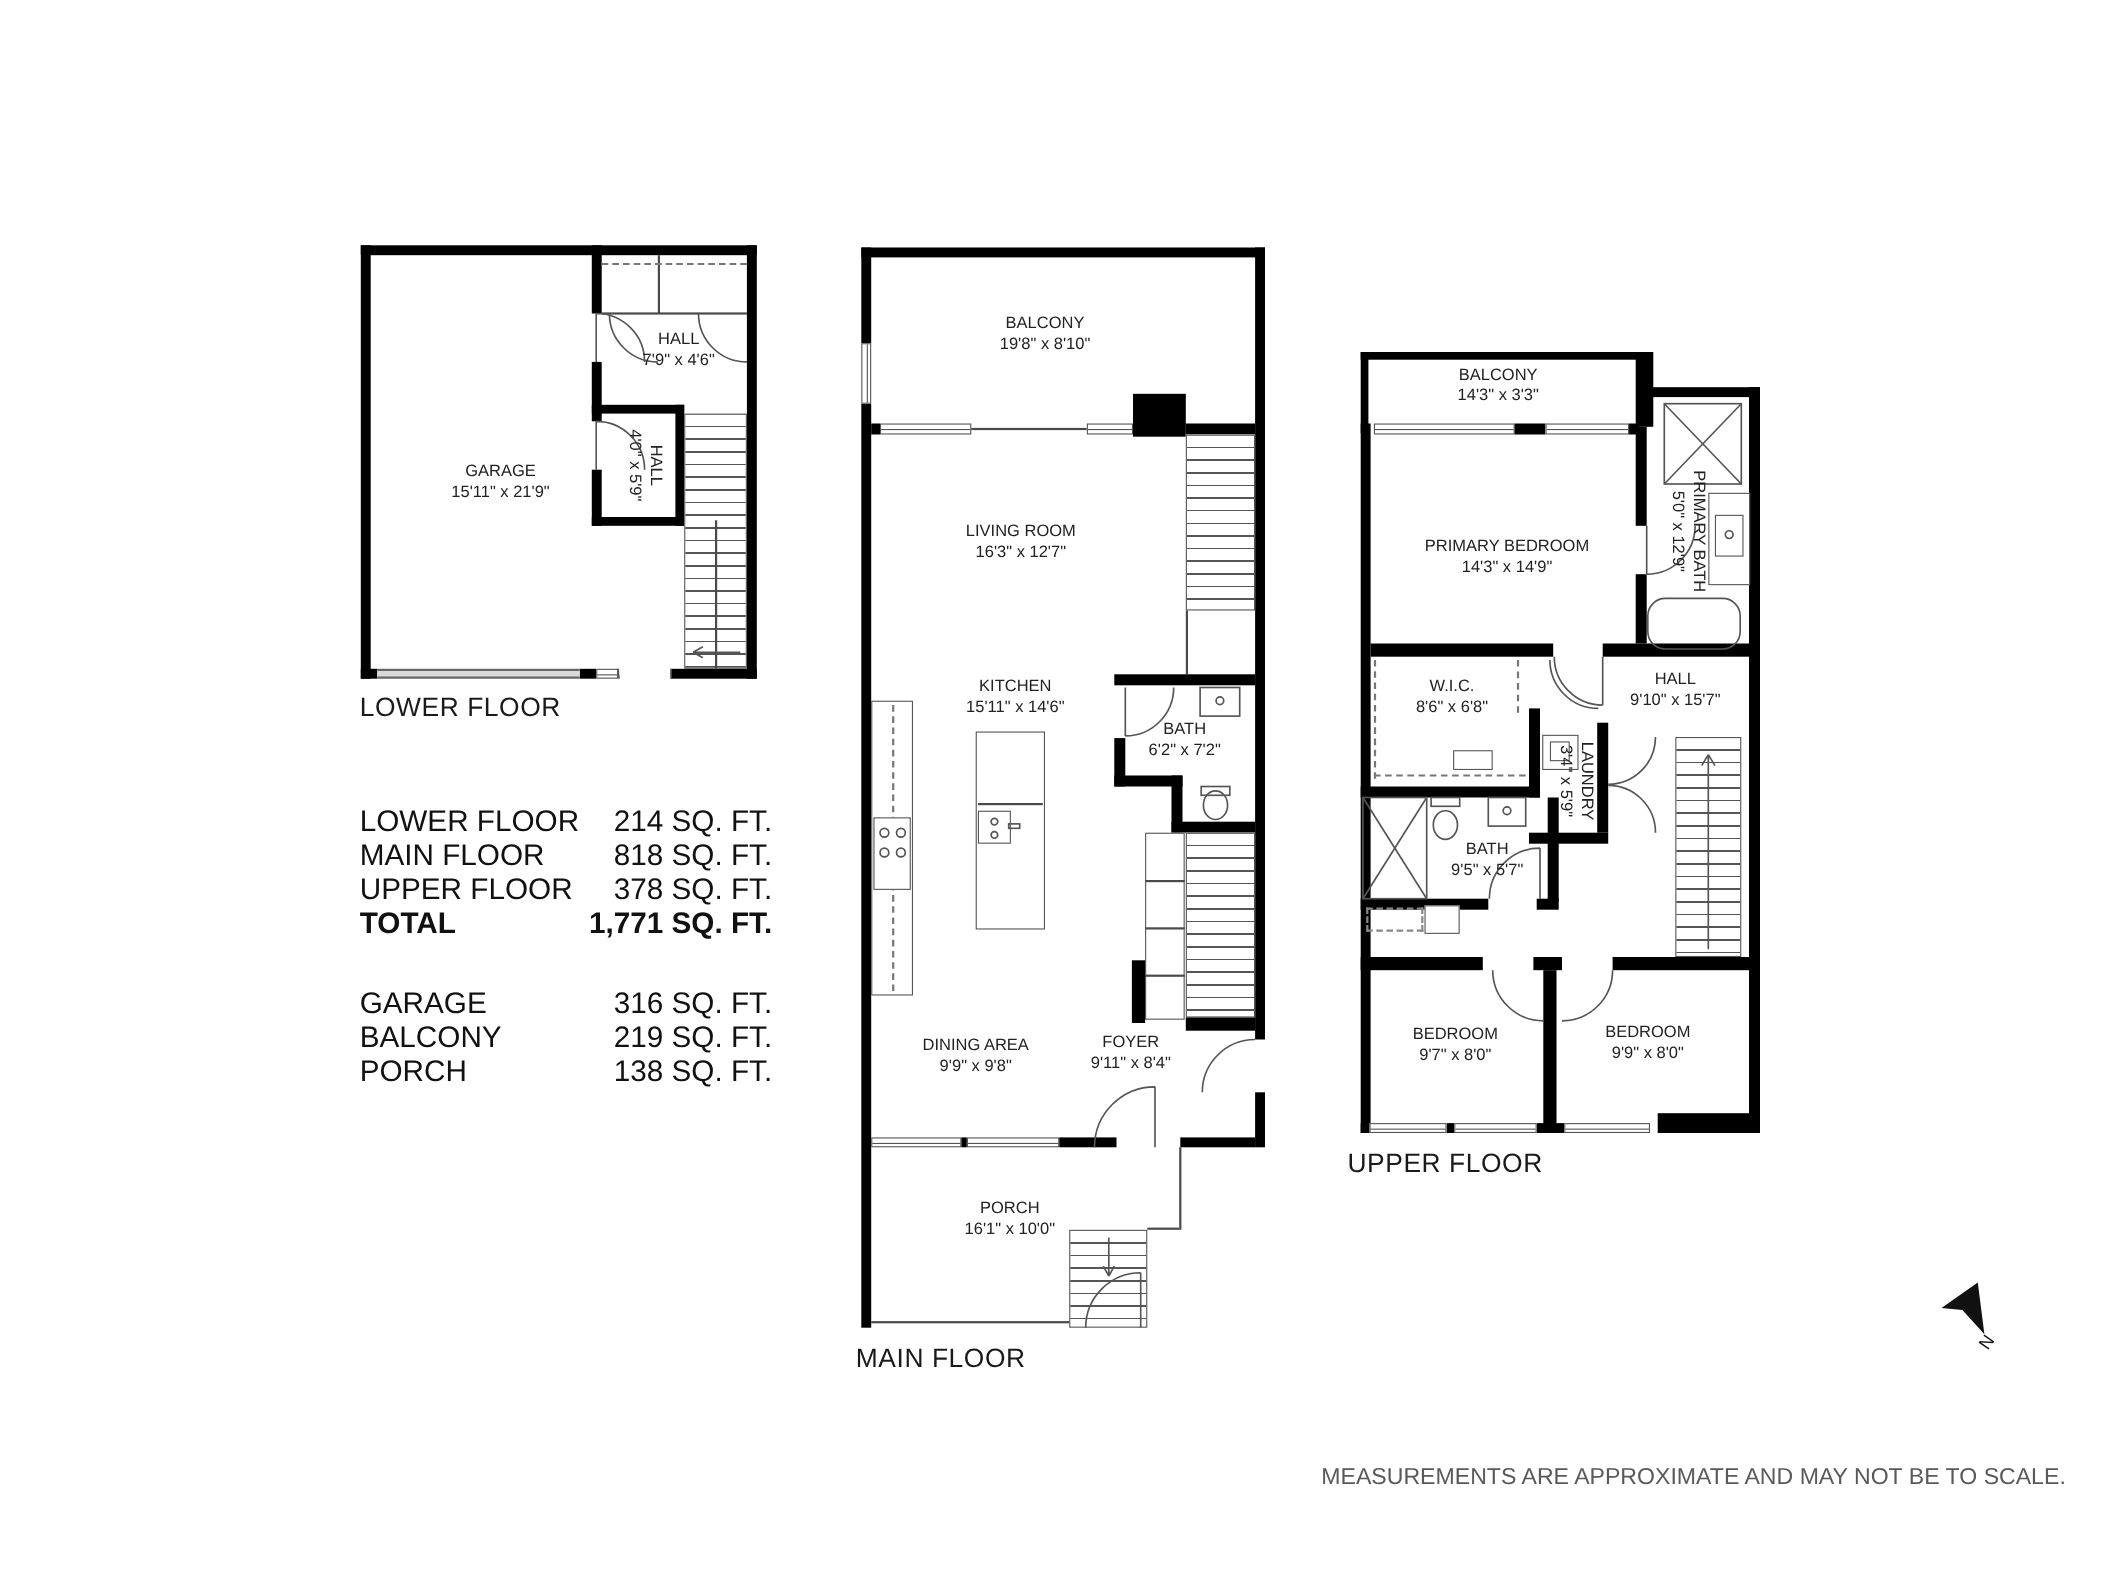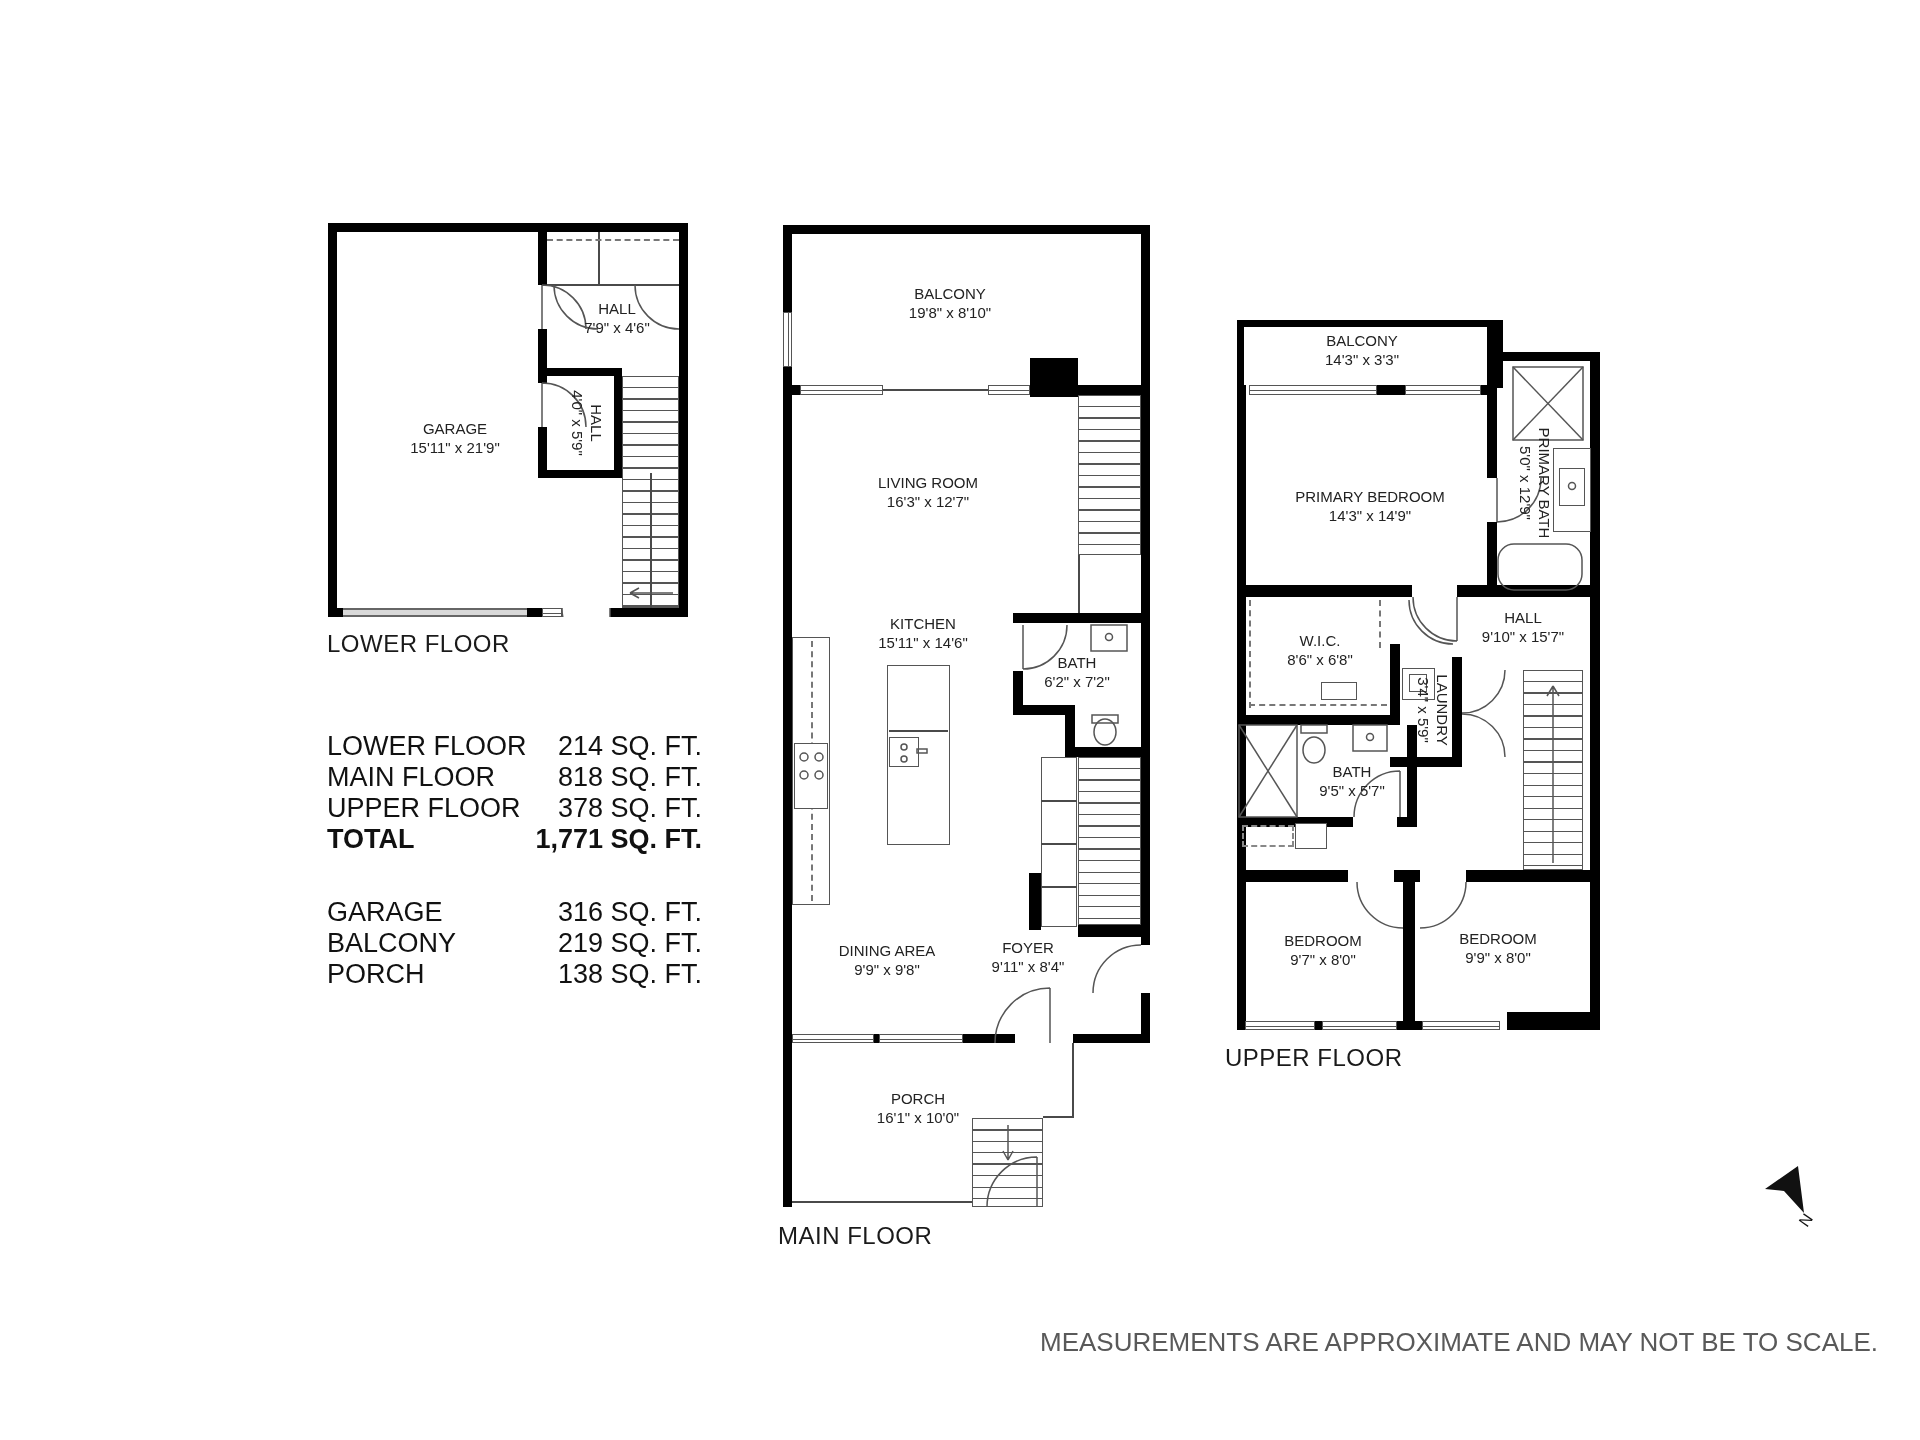--- a/index.html
+++ b/index.html
@@ -24,21 +24,21 @@
   .room-label{position:absolute;transform:translate(-50%,-50%);text-align:center;
               font-size:15px;line-height:19px;color:#222;white-space:nowrap;}
   .room-label.rot{transform:translate(-50%,-50%) rotate(90deg);}
   .floor-caption{position:absolute;font-size:24px;color:#1a1a1a;letter-spacing:.5px;}
   .ov{position:absolute;left:0;top:0;}
   .ov path,.ov rect,.ov line,.ov ellipse,.ov circle{fill:none;stroke:#555;stroke-width:1.5;}
   #area-table{position:absolute;left:327px;top:731px;width:375px;font-size:27px;color:#111;}
   .t-row{display:flex;justify-content:space-between;line-height:31px;}
   .t-bold{font-weight:bold;}
   #area-table .grp2{margin-top:42px;}
-  #disclaimer{position:absolute;right:42px;top:1329px;text-align:right;font-size:26px;
+  #disclaimer{position:absolute;right:42px;top:1329px;text-align:right;font-size:21px;
               line-height:27px;color:#595959;}
   #north{position:absolute;left:1752px;top:1158px;}
 </style>
 </head>
 <body>
 
 <div id="canvas">
 
 
   <div class="floor" style="left:328px;top:223px;width:360px;height:394px">
@@ -296,21 +296,21 @@
       <div>14'3" x 3'3"</div>
     </div>
     <div class="room-label" style="left:133px;top:188px">
       <div>PRIMARY BEDROOM</div>
       <div>14'3" x 14'9"</div>
     </div>
     <div class="room-label rot" style="left:298px;top:165px">
       <div>PRIMARY BATH</div>
       <div>5'0" x 12'9"</div>
     </div>
-    <div class="room-label" style="left:83px;top:332px">
+    <div class="room-label" style="left:83px;top:315px">
       <div>W.I.C.</div>
       <div>8'6" x 6'8"</div>
     </div>
     <div class="room-label" style="left:286px;top:309px">
       <div>HALL</div>
       <div>9'10" x 15'7"</div>
     </div>
     <div class="room-label rot" style="left:196px;top:392px">
       <div>LAUNDRY</div>
       <div>3'4" x 5'9"</div>

